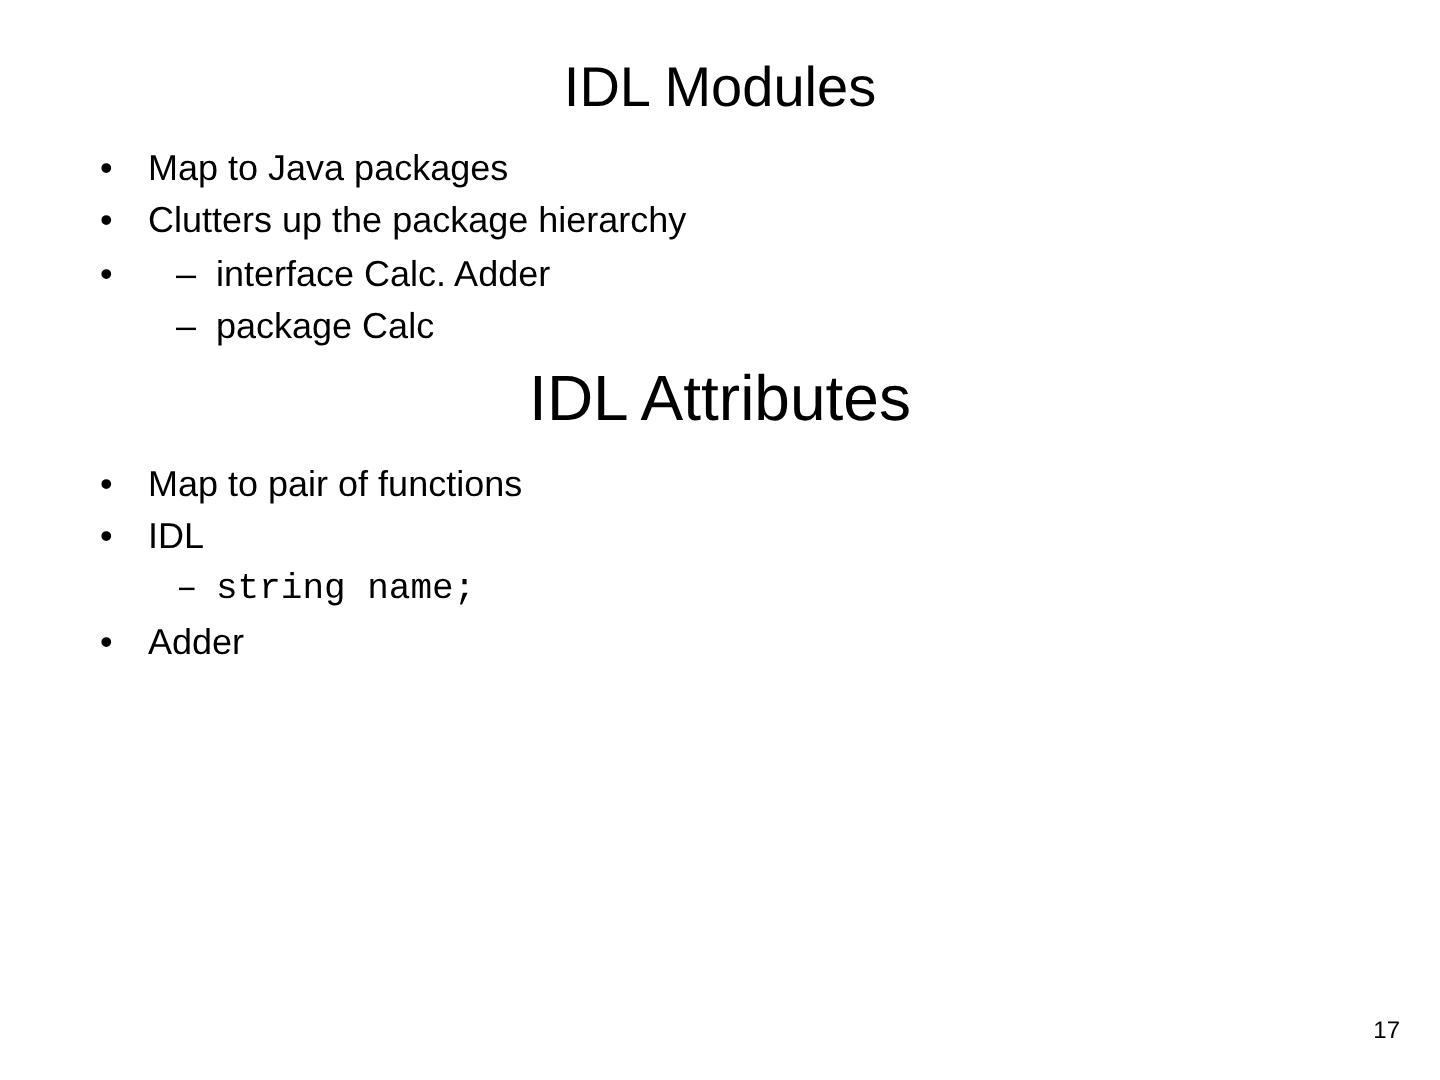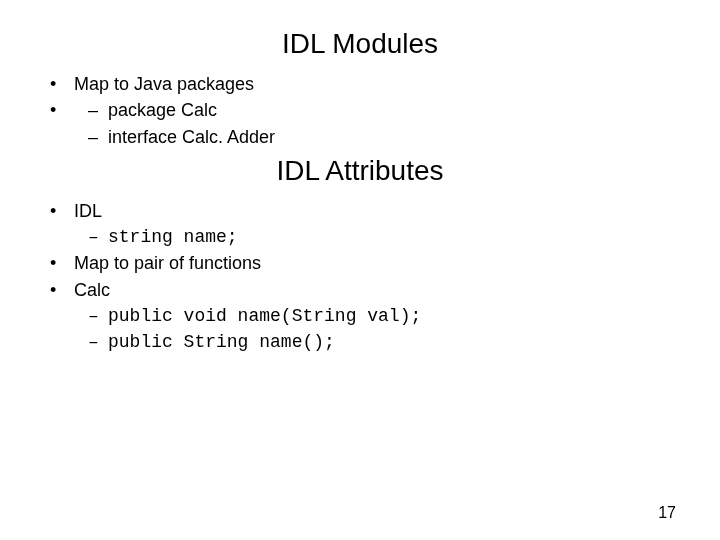--- a/index.html
+++ b/index.html
@@ -19,21 +19,21 @@
     box-sizing: border-box;
     padding: 20px 40px 20px 40px;
   }
   h1.title {
     font-size: 28px;
     font-weight: 400;
     text-align: center;
     margin: 8px 0 12px 0;
   }
   h1.title2 {
-    font-size: 28px;
+    font-size: 32px;
     font-weight: 400;
     text-align: center;
     margin: 6px 0 12px 0;
   }
   ul.top {
     list-style: none;
     padding: 0;
     margin: 3px 0 0 0;
     font-size: 18px;
     line-height: 1.35;
@@ -67,55 +67,52 @@
   }
   ul.sub.mono > li::before {
     content: "–";
     font-family: "Courier New", monospace;
   }
   .mono {
     font-family: "Courier New", monospace;
   }
   .pagenum {
     position: absolute;
-    right: 44px;
+    right: 20px;
     bottom: 18px;
-    font-size: 16px;
+    font-size: 12px;
   }
 </style>
 </head>
 <body>
 
 <div class="slide">
 
   <h1 class="title">IDL Modules</h1>
 
   <ul class="top">
     <li>Map to Java packages</li>
+    <li>Clutters up the package hierarchy</li>
     <li>
       <ul class="sub">
+        <li>interface Calc. Adder</li>
         <li>package Calc</li>
-        <li>interface Calc. Adder</li>
       </ul>
     </li>
   </ul>
 
   <h1 class="title2">IDL Attributes</h1>
 
   <ul class="top">
+    <li>Map to pair of functions</li>
     <li>
       <span>IDL</span>
       <ul class="sub mono">
         <li class="mono">string name;</li>
       </ul>
     </li>
-    <li>Map to pair of functions</li>
     <li>
-      <span>Calc</span>
-      <ul class="sub mono">
-        <li class="mono">public void name(String val);</li>
-        <li class="mono">public String name();</li>
-      </ul>
+      <span>Adder</span>
     </li>
   </ul>
 
   <div class="pagenum">17</div>
 </div>
 
 </body></html>

